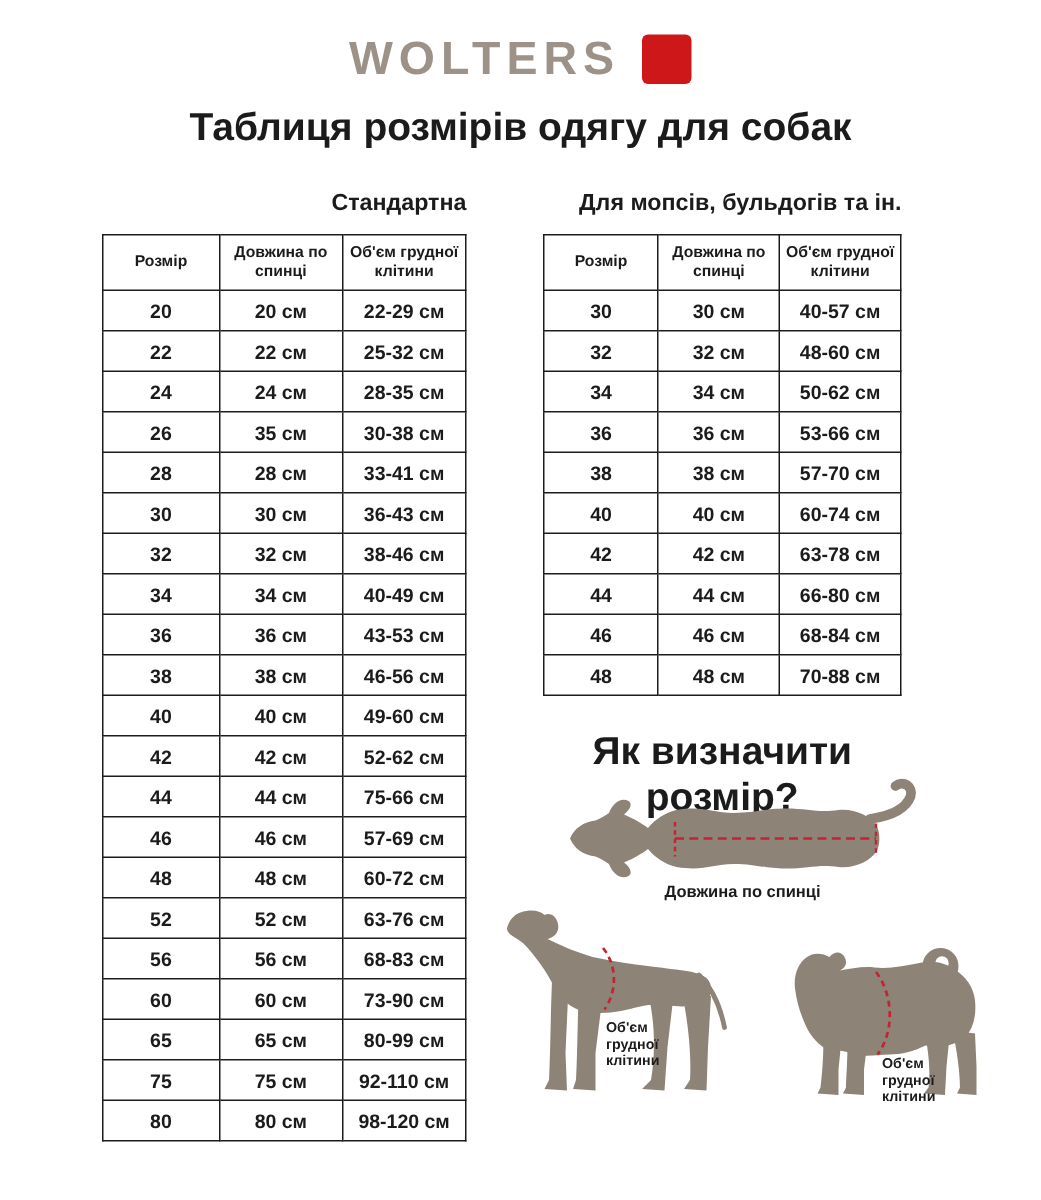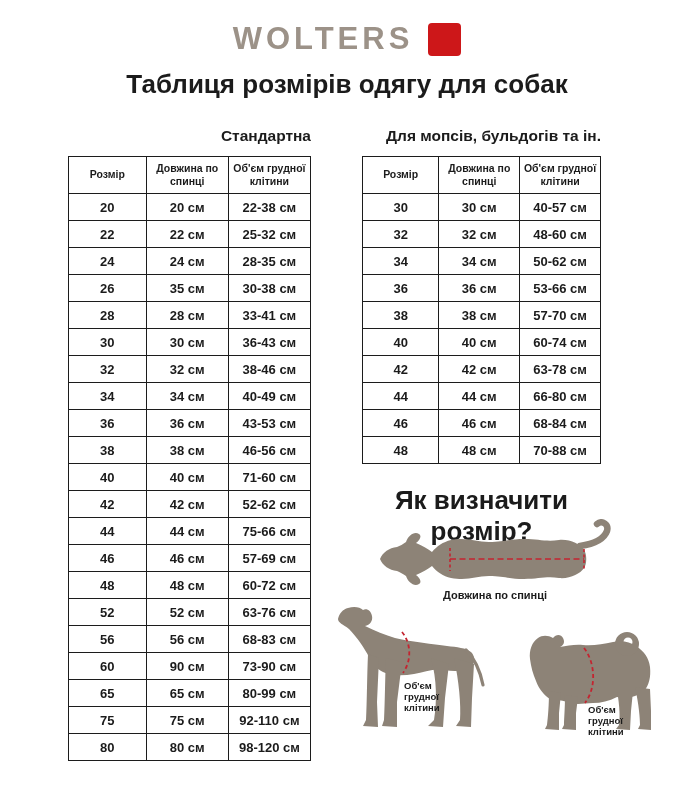--- a/index.html
+++ b/index.html
@@ -64,21 +64,21 @@
             <th>Довжина по
 спинці</th>
             <th>Об'єм грудної
 клітини</th>
           </tr>
         </thead>
         <tbody>
           <tr>
             <td>20</td>
             <td>20 см</td>
-            <td>22-38 см</td>
+            <td>22-29 см</td>
           </tr>
           <tr>
             <td>22</td>
             <td>22 см</td>
             <td>25-32 см</td>
           </tr>
           <tr>
             <td>24</td>
             <td>24 см</td>
             <td>28-35 см</td>
@@ -114,21 +114,21 @@
             <td>43-53 см</td>
           </tr>
           <tr>
             <td>38</td>
             <td>38 см</td>
             <td>46-56 см</td>
           </tr>
           <tr>
             <td>40</td>
             <td>40 см</td>
-            <td>71-60 см</td>
+            <td>49-60 см</td>
           </tr>
           <tr>
             <td>42</td>
             <td>42 см</td>
             <td>52-62 см</td>
           </tr>
           <tr>
             <td>44</td>
             <td>44 см</td>
             <td>75-66 см</td>
@@ -148,21 +148,21 @@
             <td>52 см</td>
             <td>63-76 см</td>
           </tr>
           <tr>
             <td>56</td>
             <td>56 см</td>
             <td>68-83 см</td>
           </tr>
           <tr>
             <td>60</td>
-            <td>90 см</td>
+            <td>60 см</td>
             <td>73-90 см</td>
           </tr>
           <tr>
             <td>65</td>
             <td>65 см</td>
             <td>80-99 см</td>
           </tr>
           <tr>
             <td>75</td>
             <td>75 см</td>

